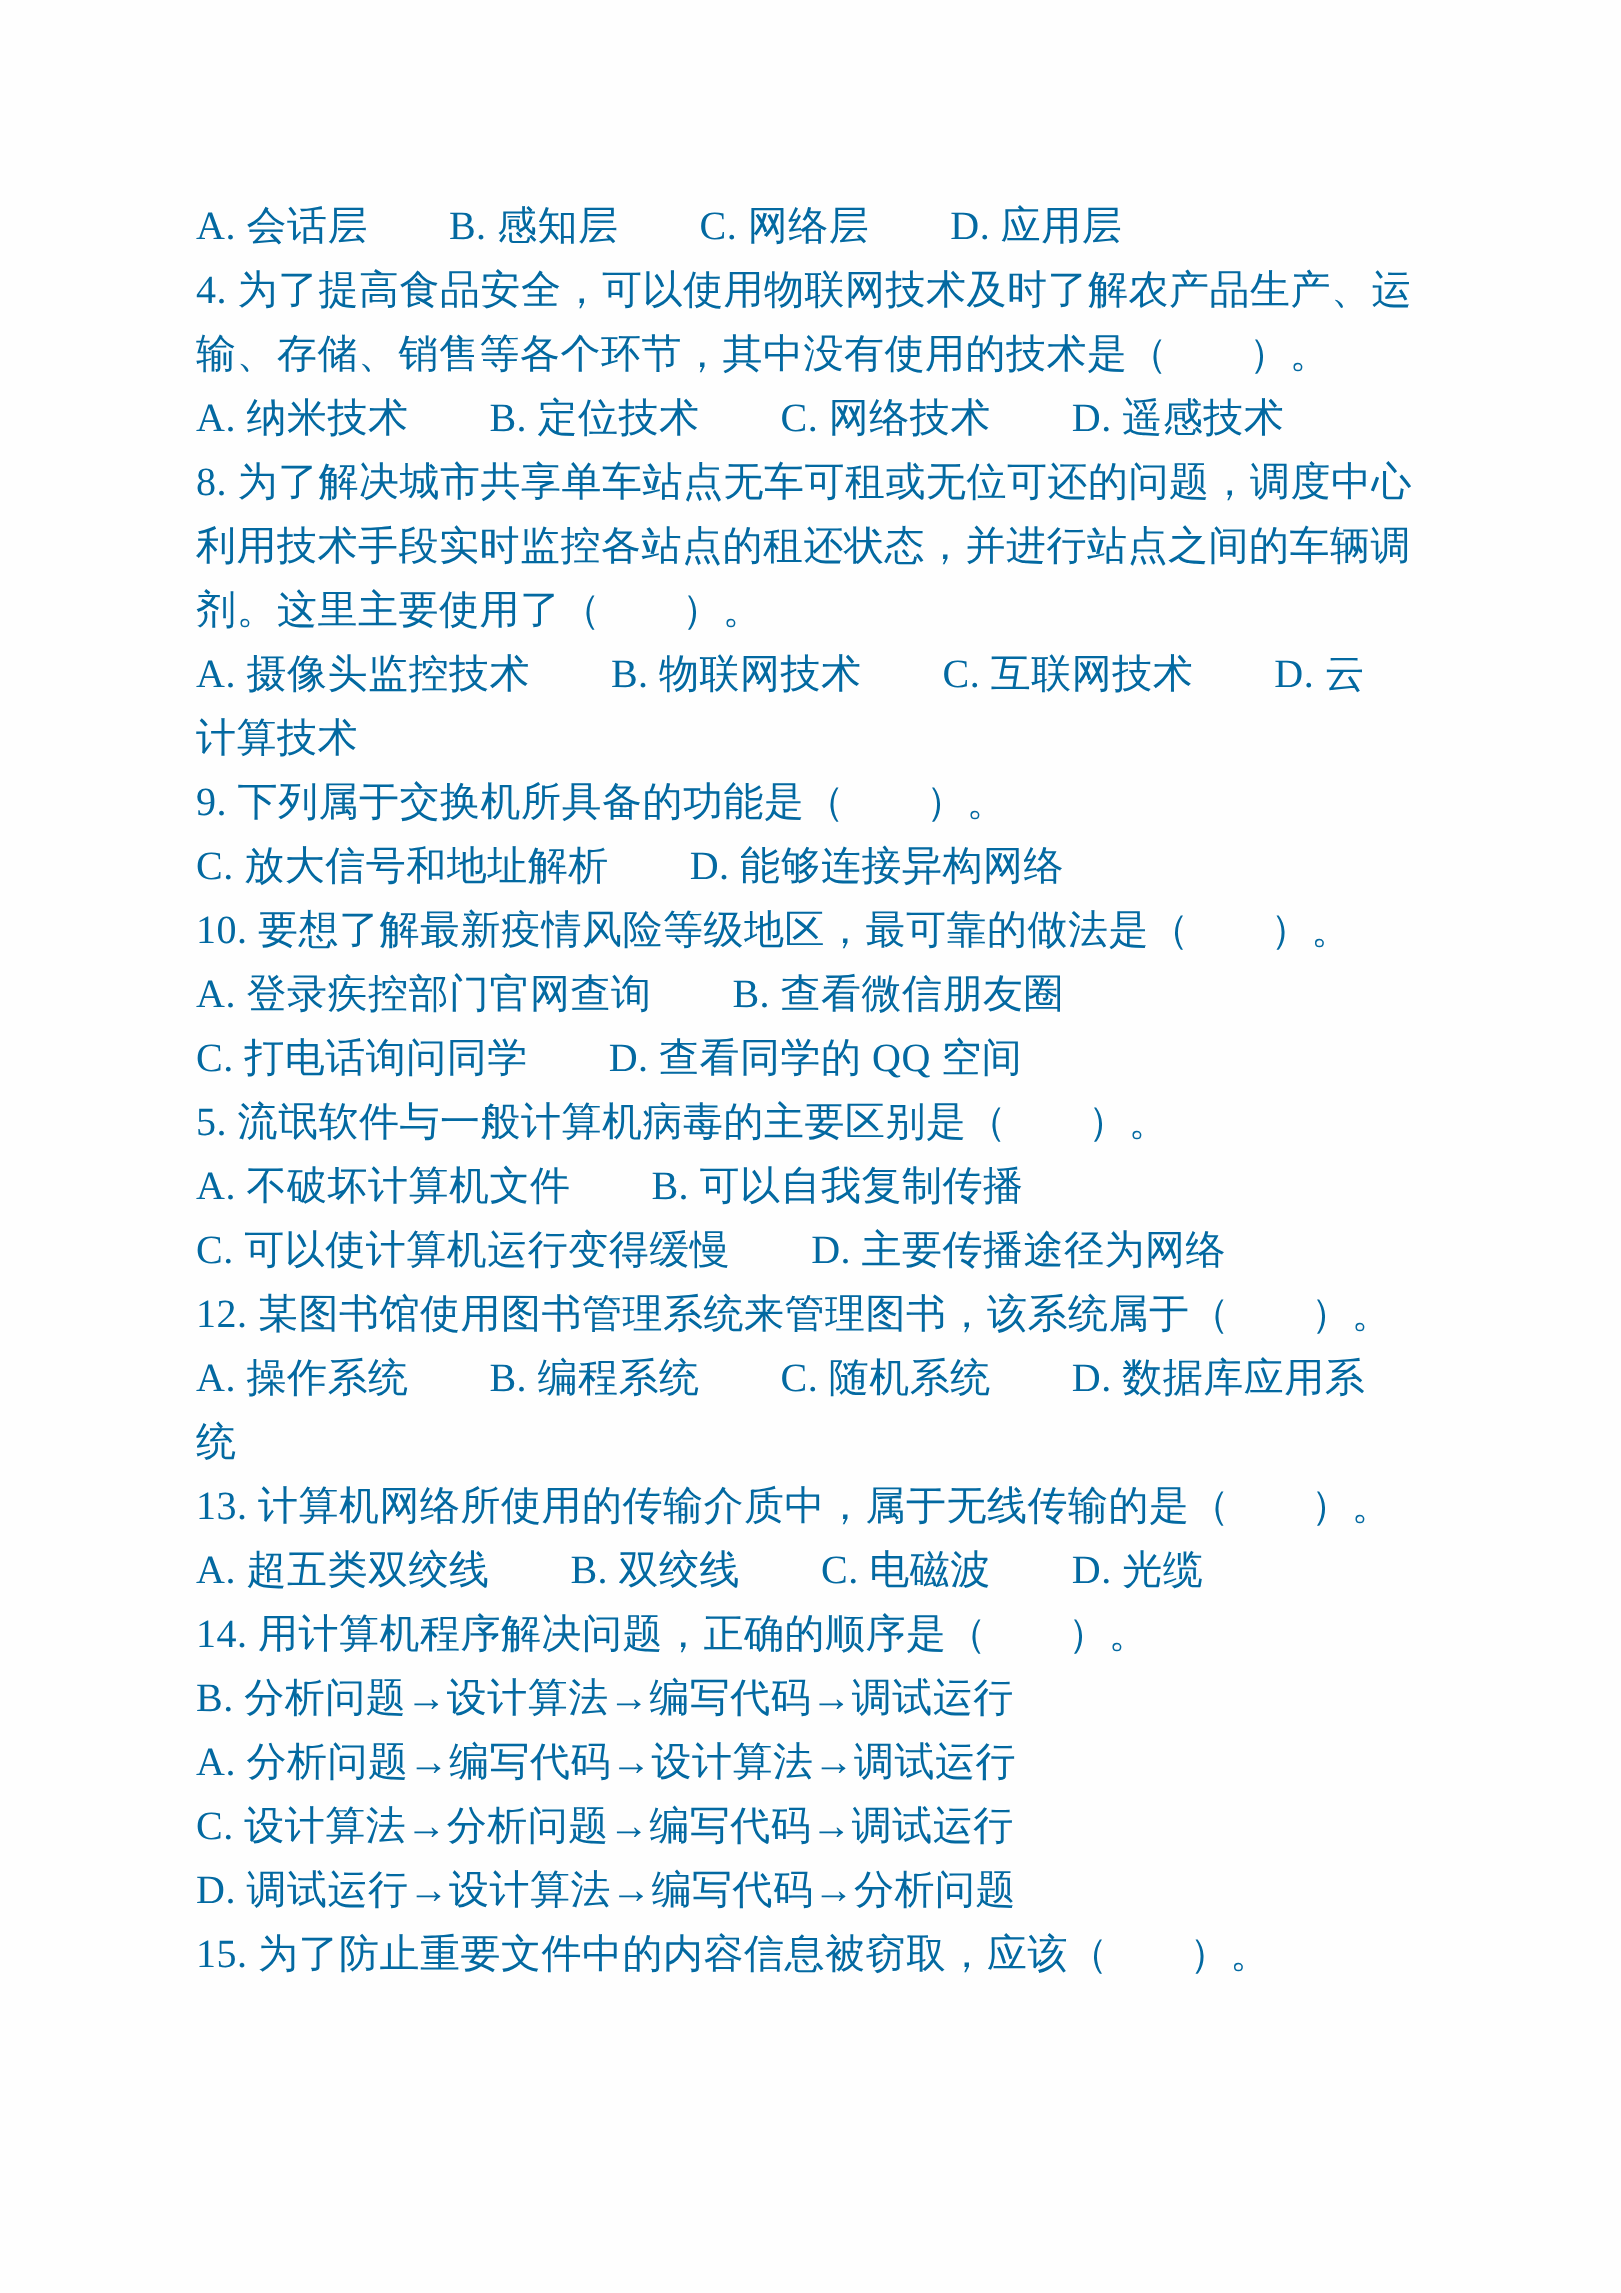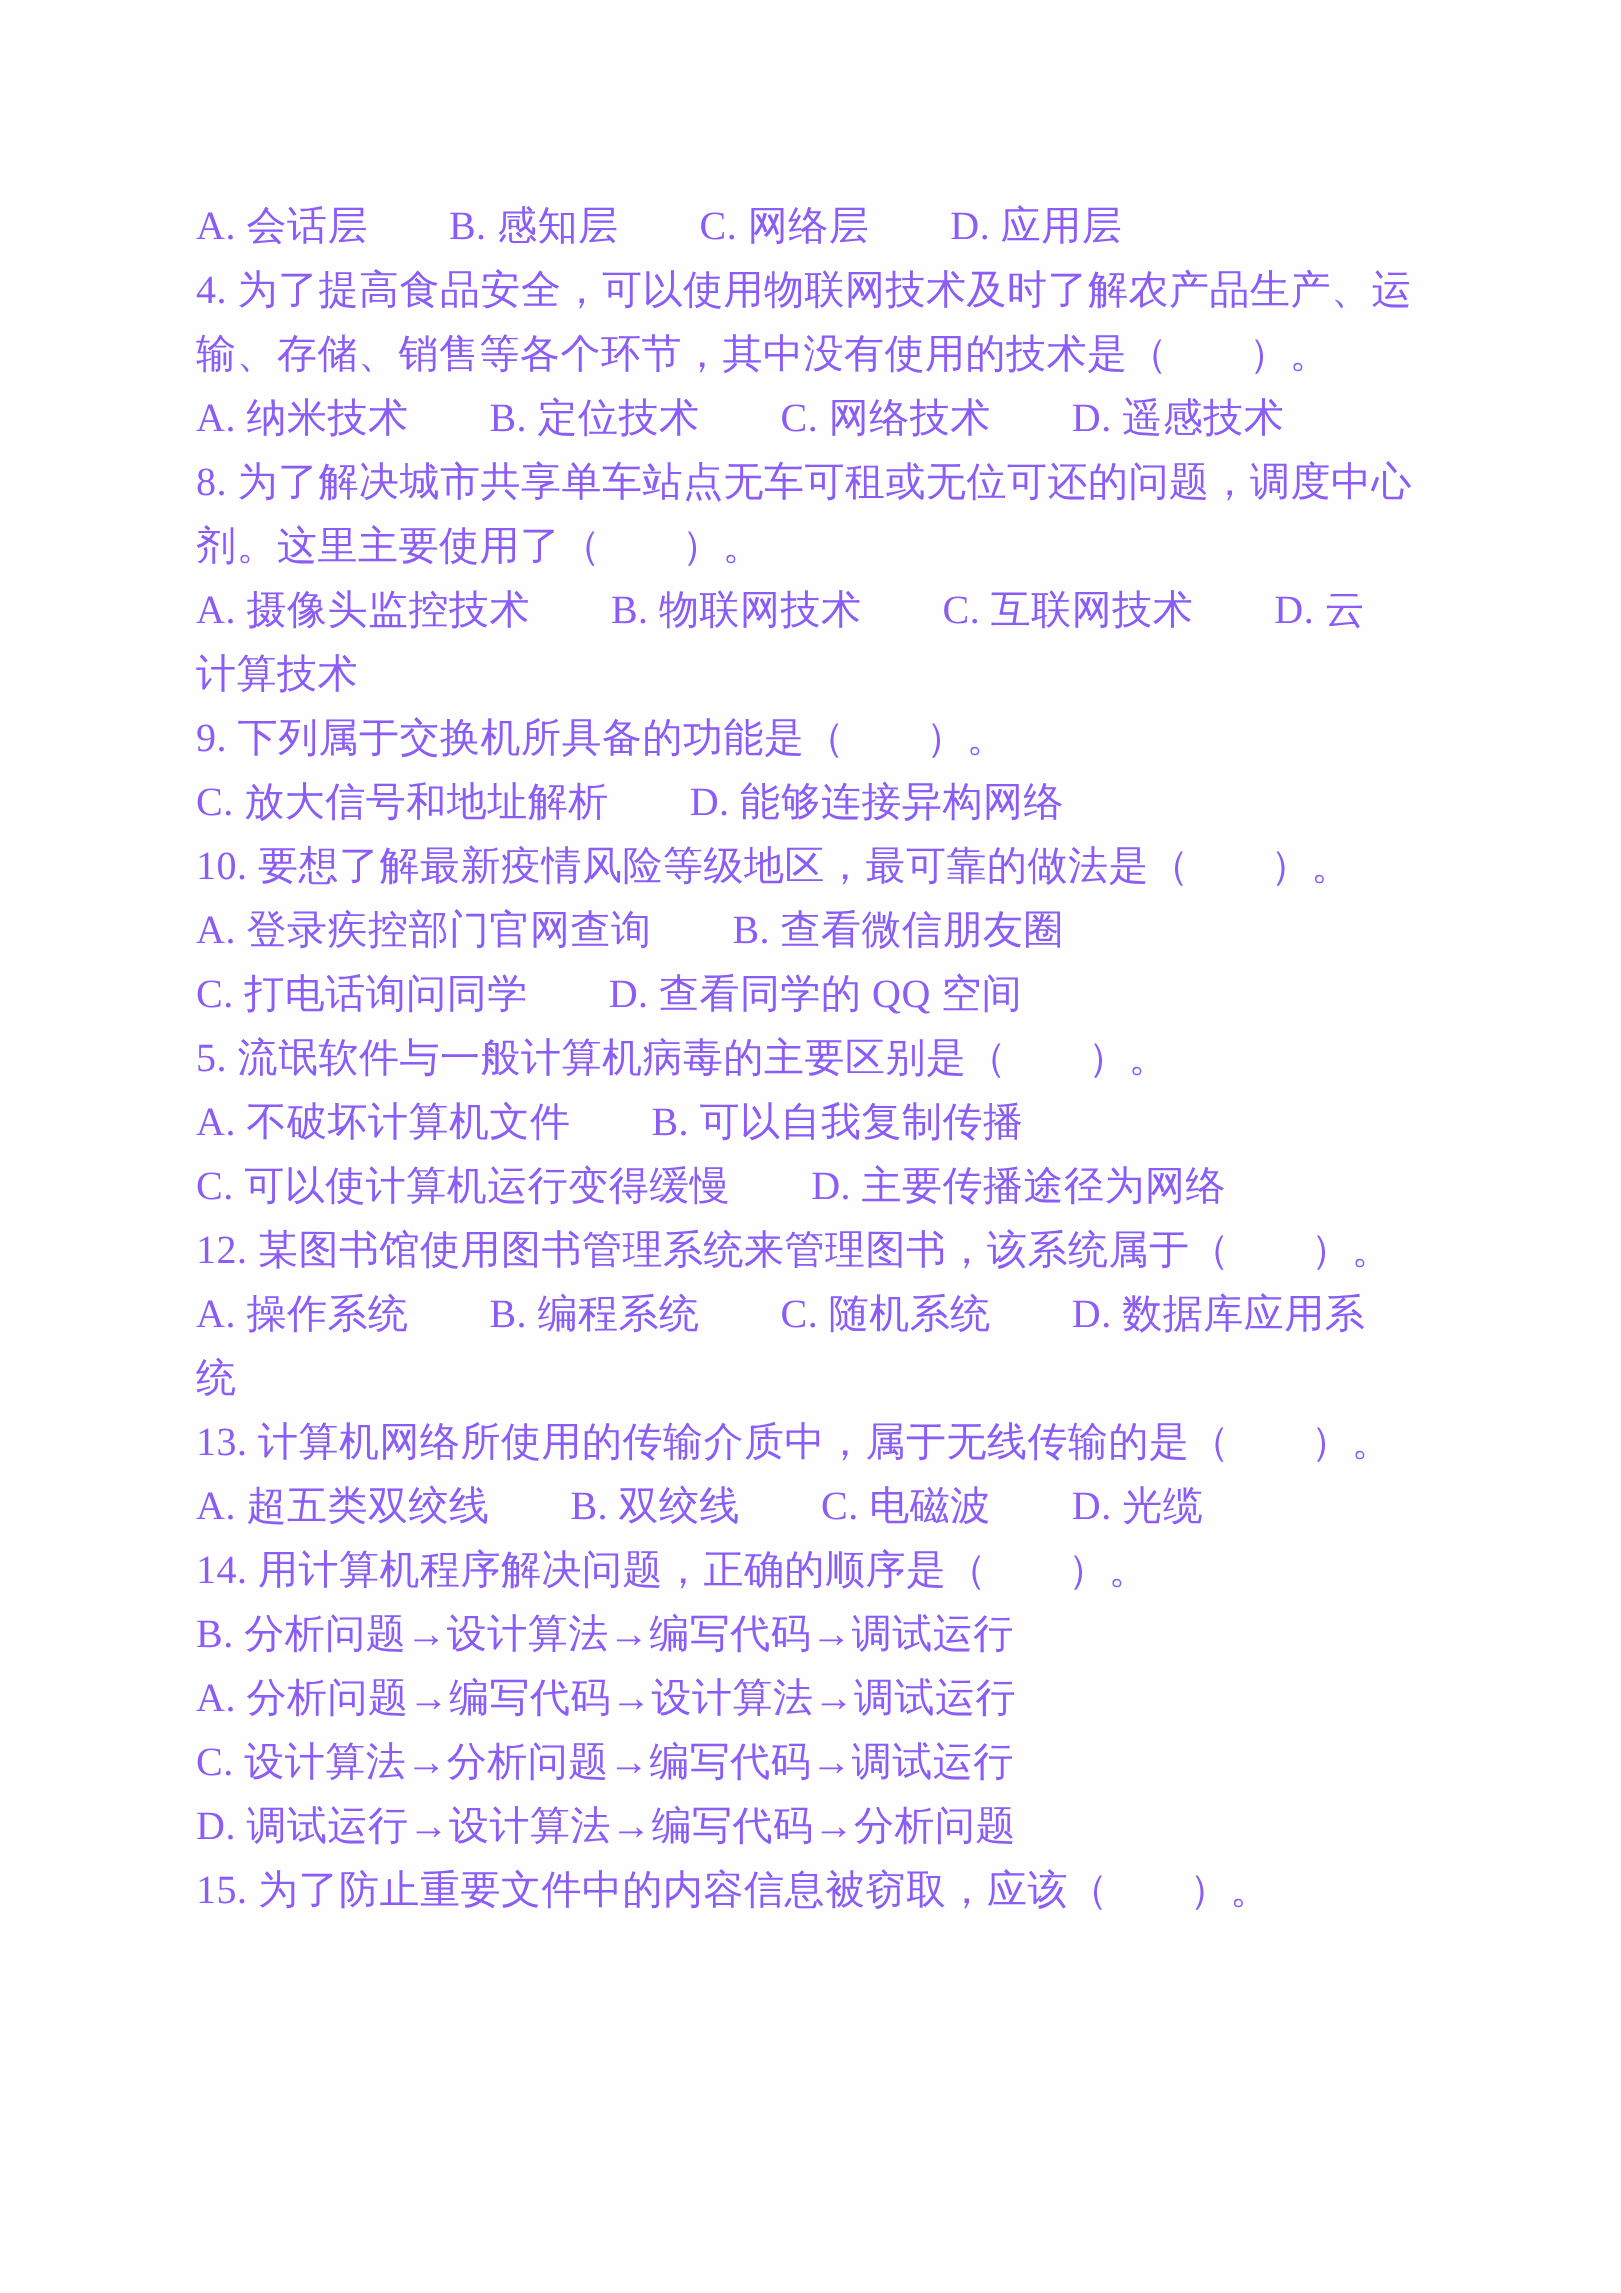--- a/index.html
+++ b/index.html
@@ -24,37 +24,38 @@
   }
   .text-block {
     position: absolute;
     left: 196px;
     top: 194px;
     width: 1353px;
   }
   .line {
     font-size: 40px;
     line-height: 64px;
-    color: #8b5cf6;
+    color: #0369a1;
     white-space: pre;
     letter-spacing: 0.5px;
     font-weight: 500;
     text-rendering: geometricPrecision;
   }
 </style>
 </head>
 <body>
 
 <div class="page">
   <div class="text-block">
     <div class="line">A. 会话层　　B. 感知层　　C. 网络层　　D. 应用层</div>
     <div class="line">4. 为了提高食品安全，可以使用物联网技术及时了解农产品生产、运</div>
     <div class="line">输、存储、销售等各个环节，其中没有使用的技术是（　　）。</div>
     <div class="line">A. 纳米技术　　B. 定位技术　　C. 网络技术　　D. 遥感技术</div>
     <div class="line">8. 为了解决城市共享单车站点无车可租或无位可还的问题，调度中心</div>
+    <div class="line">利用技术手段实时监控各站点的租还状态，并进行站点之间的车辆调</div>
     <div class="line">剂。这里主要使用了（　　）。</div>
     <div class="line">A. 摄像头监控技术　　B. 物联网技术　　C. 互联网技术　　D. 云</div>
     <div class="line">计算技术</div>
     <div class="line">9. 下列属于交换机所具备的功能是（　　）。</div>
     <div class="line">C. 放大信号和地址解析　　D. 能够连接异构网络</div>
     <div class="line">10. 要想了解最新疫情风险等级地区，最可靠的做法是（　　）。</div>
     <div class="line">A. 登录疾控部门官网查询　　B. 查看微信朋友圈</div>
     <div class="line">C. 打电话询问同学　　D. 查看同学的 QQ 空间</div>
     <div class="line">5. 流氓软件与一般计算机病毒的主要区别是（　　）。</div>
     <div class="line">A. 不破坏计算机文件　　B. 可以自我复制传播</div>

